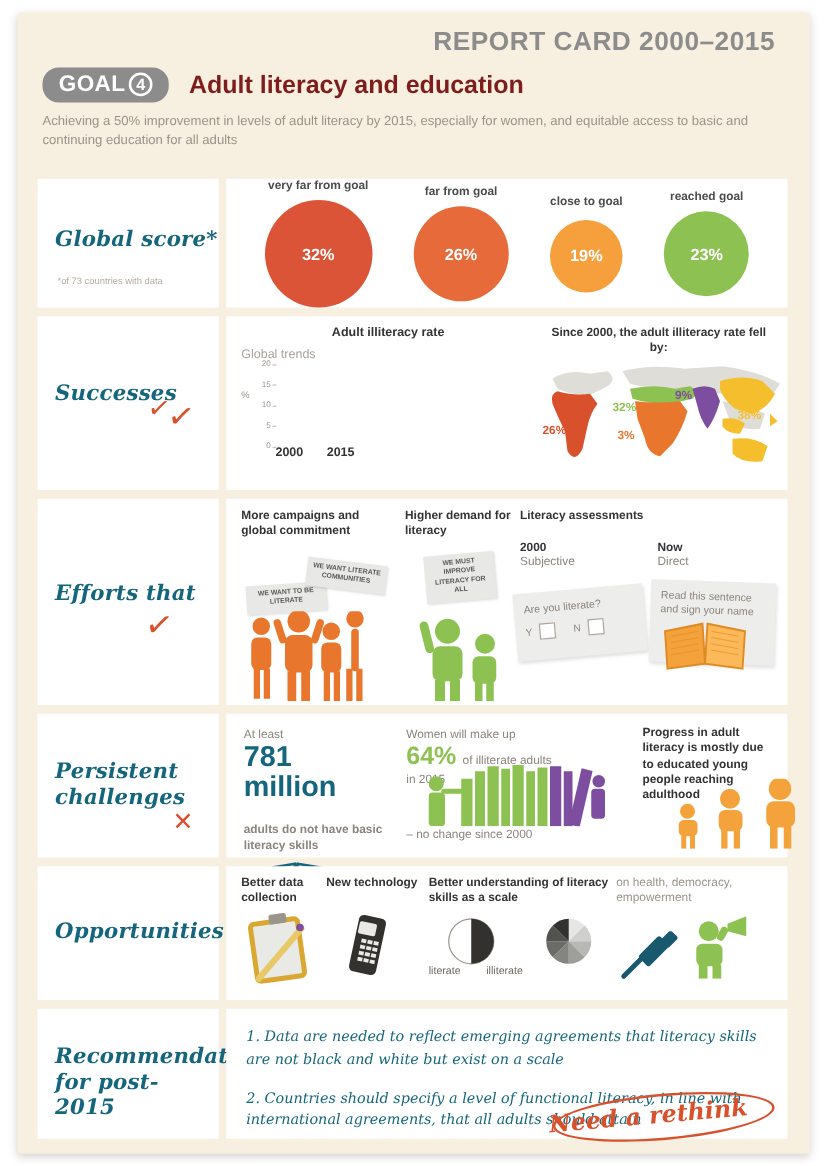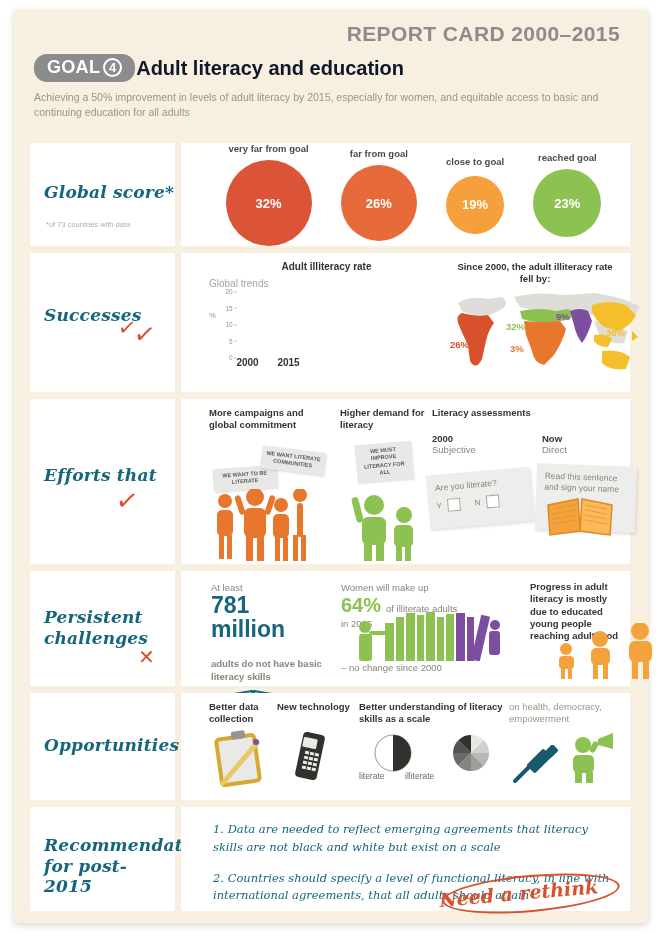--- a/index.html
+++ b/index.html
@@ -43,23 +43,23 @@
   .goal-badge .num {
     display: inline-block;
     border: 2px solid #ffffff;
     border-radius: 50%;
     width: 19px; height: 19px;
     line-height: 16px; text-align: center;
     font-size: 13px; margin-left: 3px;
     vertical-align: 1px;
   }
   .goal-title {
-    margin-left: 1px;
+    margin-left: 16px;
     font-size: 20px; font-weight: bold;
-    color: #0f172a;
+    color: #7f1d1d;
   }
   .goal-desc {
     margin-top: 8px;
     font-size: 10.5px; line-height: 1.45;
     color: #9A948A;
     max-width: 565px;
   }
   
   .row {
     position: absolute;
@@ -69,21 +69,20 @@
   .label-cell {
     width: 145px; flex: 0 0 145px;
     background: #ffffff;
     position: relative;
     margin-right: 6px;
   }
   .content-cell {
     flex: 1;
     background: #ffffff;
     position: relative;
-    padding-left: 16px;
   }
   .rowlabel {
     position: absolute;
     left: 14px;
     font-family: "DejaVu Serif", serif;
     font-style: italic;
     font-weight: bold;
     color: #15657C;
     font-size: 17px;
     line-height: 1.22;

